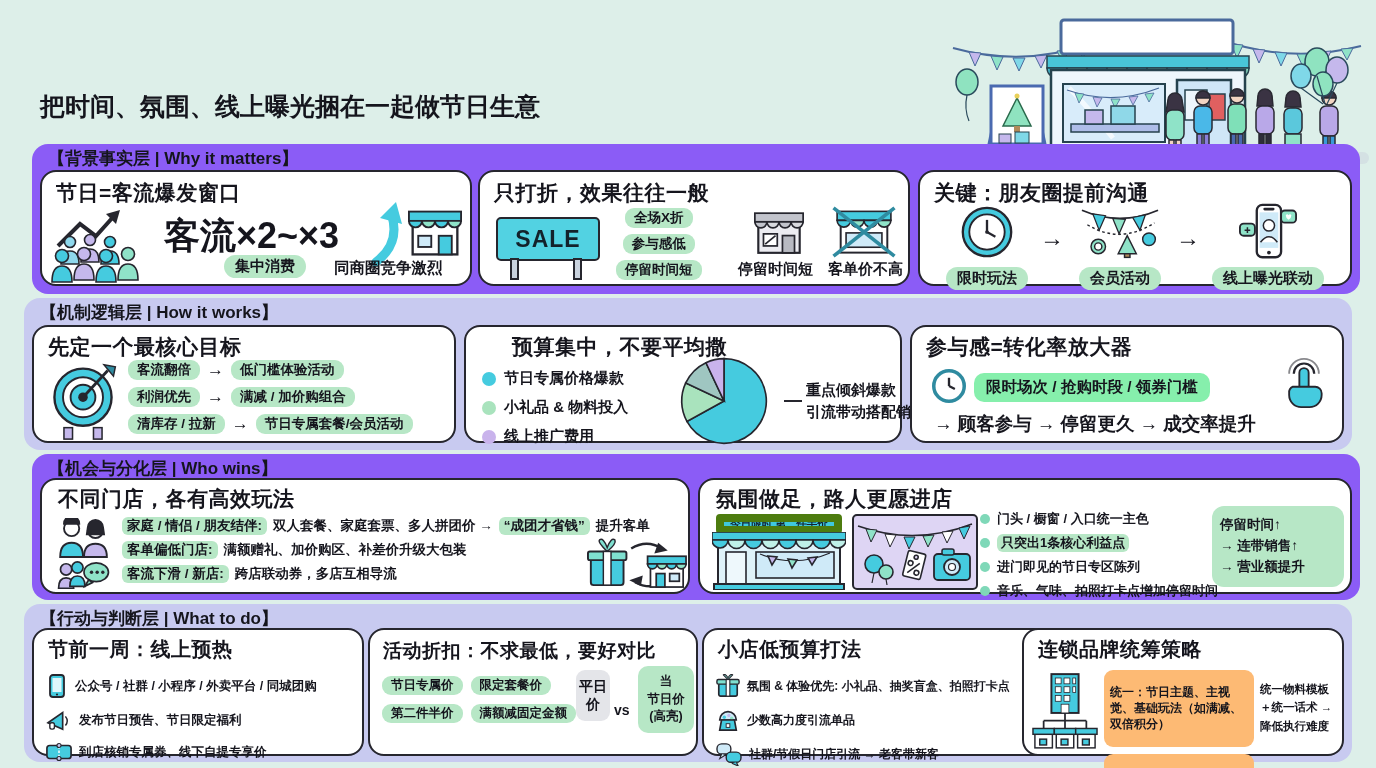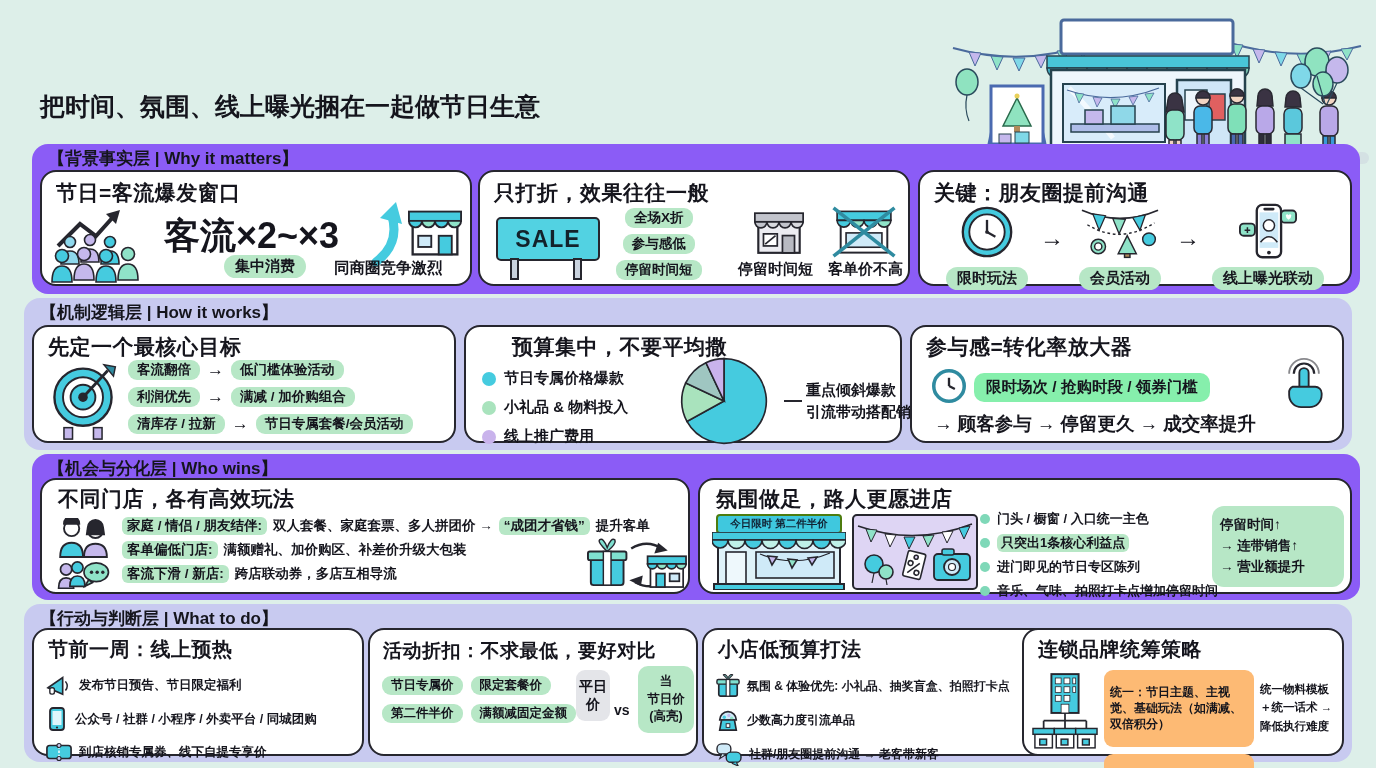--- a/index.html
+++ b/index.html
@@ -51,21 +51,21 @@
   
   .playrows{position:absolute;left:80px;top:37px;display:flex;flex-direction:column;gap:6px;font-size:13.5px;}
   .playrow{display:flex;align-items:center;gap:6px;white-space:nowrap;}
   
   .bullets{position:absolute;left:280px;top:30px;display:flex;flex-direction:column;gap:6px;font-size:13px;}
   .bullet{display:flex;align-items:center;gap:7px;white-space:nowrap;font-weight:800;}
   .bdot{width:10px;height:10px;border-radius:50%;background:#7fd8b8;flex:0 0 auto;}
   .hl{background:#b7e7c6;border-radius:6px;padding:0 4px;}
   .resultbox{position:absolute;left:512px;top:26px;width:132px;background:#b7e7c6;border-radius:12px;padding:9px 8px;box-sizing:border-box;
              font-weight:800;font-size:13.5px;line-height:1.55;}
-  .shop-sign-label{position:absolute;left:4px;top:0;width:126px;height:20px;background:#3fc8de;border:2px solid #4d7c0f;border-radius:4px;
+  .shop-sign-label{position:absolute;left:4px;top:0;width:126px;height:20px;background:#3fc8de;border:8px solid #4d7c0f;border-radius:4px;
                    box-sizing:border-box;display:flex;align-items:center;justify-content:center;font-size:10.5px;font-weight:800;
                    color:#123;white-space:nowrap;overflow:hidden;}
   
   .itemrows{position:absolute;left:12px;top:44px;display:flex;flex-direction:column;gap:10px;}
   .itemrow{display:flex;align-items:center;gap:7px;font-weight:800;white-space:nowrap;}
   .vbox{position:absolute;width:34px;background:#e4e5e9;border-radius:9px;padding:8px 0;text-align:center;
         font-weight:800;font-size:14px;line-height:1.25;word-break:break-all;}
   .vsgreen{position:absolute;background:#b7e7c6;border-radius:10px;text-align:center;font-weight:800;font-size:12.5px;line-height:1.4;padding:7px 2px;box-sizing:border-box;}
   .gbox{background:#fdba74;border-radius:9px;padding:14px 6px;font-weight:800;font-size:12px;line-height:1.35;}
   .chainnote{position:absolute;left:236px;top:50px;font-weight:800;font-size:11.5px;line-height:1.6;white-space:nowrap;}
@@ -558,34 +558,34 @@
     </div>
   </div>
 
   <div id="band4" class="band band-purple">
     <div class="band-label">【行动与判断层 | What to do】</div>
 
     <div class="card" style="left:8px;top:24px;width:332px;height:128px;">
       <div class="ttl" style="left:14px;top:6px;font-size:20px;">节前一周：线上预热</div>
       <div class="itemrows" style="gap:11px;">
         <div class="itemrow" style="font-size:12.5px;">
+          <svg width="22" height="24" viewBox="0 0 22 24">
+            <rect x="4" y="1" width="14" height="22" rx="3" fill="#45cbdf" stroke="#26262e" stroke-width="1.8"></rect>
+            <rect x="6.5" y="4" width="9" height="14" fill="#dff6fb"></rect>
+              <circle cx="11" cy="20.5" r="1.1" fill="#26262e"></circle>
+          </svg>
+          <span>公众号 / 社群 / 小程序 / 外卖平台 / 同城团购</span>
+        </div>
+        <div class="itemrow" style="font-size:12.5px;">
           <svg width="26" height="22" viewBox="0 0 28 24">
             <polygon points="2,15 18,4 18,22" fill="#45cbdf" stroke="#26262e" stroke-width="1.8"></polygon>
             <rect x="4" y="15" width="5" height="7" rx="2" fill="#ffffff" stroke="#26262e" stroke-width="1.5"></rect>
             <path d="M21,8 q4,5 0,10" fill="none" stroke="#26262e" stroke-width="1.6"></path>
           </svg>
           <span>发布节日预告、节日限定福利</span>
-        </div>
-        <div class="itemrow" style="font-size:12.5px;">
-          <svg width="22" height="24" viewBox="0 0 22 24">
-            <rect x="4" y="1" width="14" height="22" rx="3" fill="#45cbdf" stroke="#26262e" stroke-width="1.8"></rect>
-            <rect x="6.5" y="4" width="9" height="14" fill="#dff6fb"></rect>
-              <circle cx="11" cy="20.5" r="1.1" fill="#26262e"></circle>
-          </svg>
-          <span>公众号 / 社群 / 小程序 / 外卖平台 / 同城团购</span>
         </div>
         <div class="itemrow" style="font-size:12.5px;">
           <svg width="26" height="20" viewBox="0 0 28 20">
             <rect x="1" y="3" width="26" height="14" rx="3" fill="#45cbdf" stroke="#26262e" stroke-width="1.8"></rect>
             <line x1="14" y1="4" x2="14" y2="16" stroke="#ffffff" stroke-width="1.6" stroke-dasharray="2.5,2"></line>
             <circle cx="14" cy="3" r="2.2" fill="#c8caf0" stroke="#26262e" stroke-width="1.2"></circle>
             <circle cx="14" cy="17" r="2.2" fill="#c8caf0" stroke="#26262e" stroke-width="1.2"></circle>
           </svg>
           <span>到店核销专属券、线下自提专享价</span>
         </div>
@@ -632,21 +632,21 @@
           </svg>
           <span>少数高力度引流单品</span>
         </div>
         <div class="itemrow" style="font-size:12px;">
           <svg width="26" height="24" viewBox="0 0 28 26">
             <rect x="1" y="2" width="15" height="11" rx="5" fill="#cfeaf8" stroke="#26262e" stroke-width="1.5"></rect>
             <path d="M6,13 l-2,5 6,-4" fill="#cfeaf8" stroke="#26262e" stroke-width="1.2"></path>
             <rect x="11" y="11" width="16" height="11" rx="5" fill="#45cbdf" stroke="#26262e" stroke-width="1.5"></rect>
             <path d="M22,22 l2,4 -7,-3" fill="#45cbdf" stroke="#26262e" stroke-width="1.2"></path>
           </svg>
-          <span>社群/朋友圈提前沟通 → 老客带新客</span>
+          <span>社群/节假日门店引流 → 老客带新客</span>
         </div>
       </div>
     </div>
 
     <div class="card" style="left:998px;top:24px;width:322px;height:128px;">
       <div class="ttl" style="left:14px;top:6px;font-size:20px;">连锁品牌统筹策略</div>
       <svg class="abs" style="left:8px;top:42px;" width="66" height="78" viewBox="0 0 68 80">
         <rect x="20" y="2" width="28" height="40" fill="#45cbdf" stroke="#26262e" stroke-width="2"></rect>
         <g fill="#ffffff" stroke="#26262e" stroke-width="0.8">
           <rect x="24" y="6" width="6" height="6"></rect>

